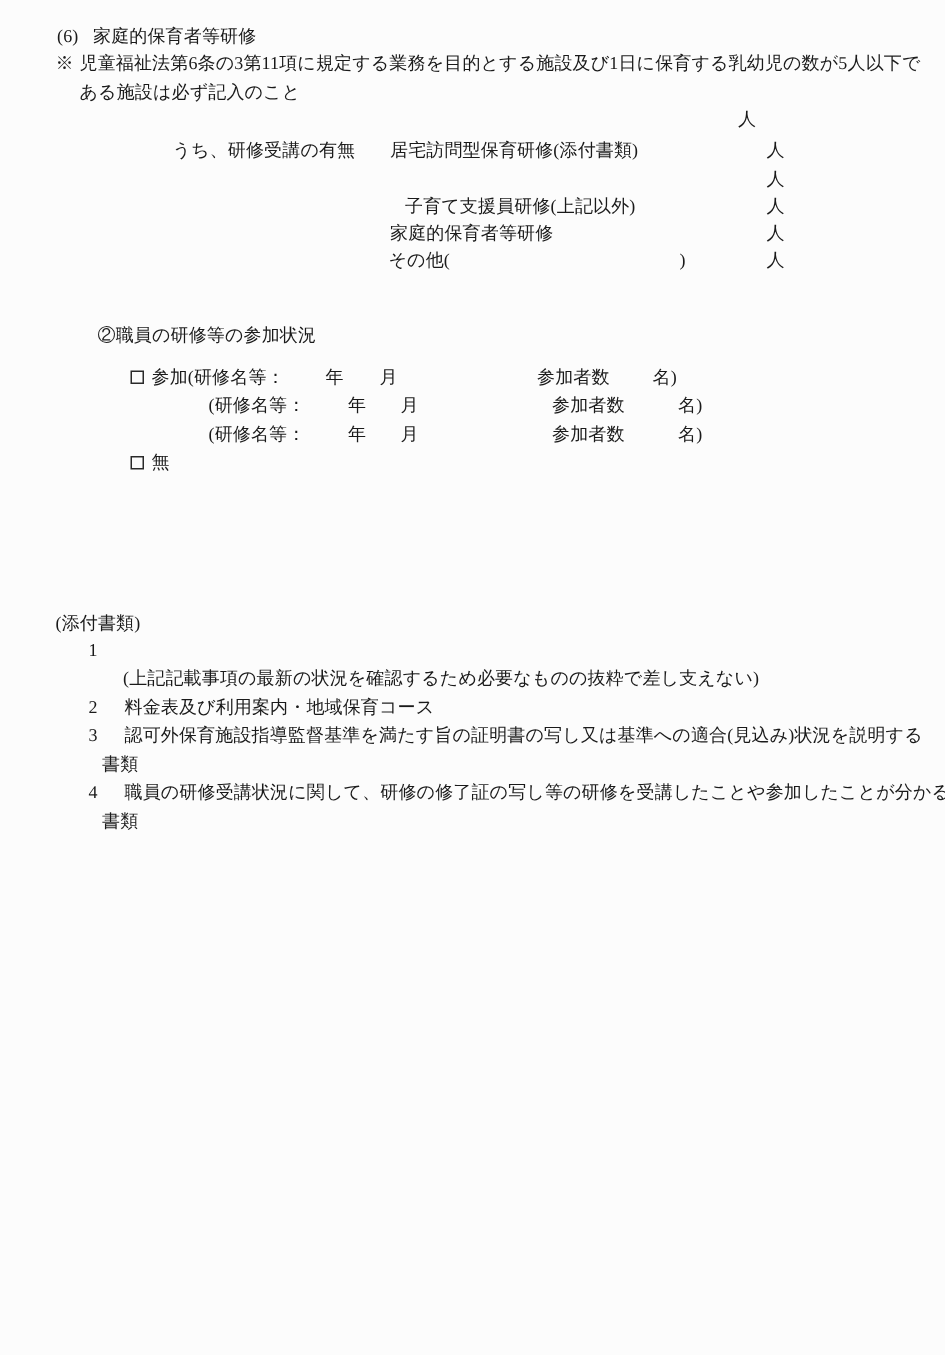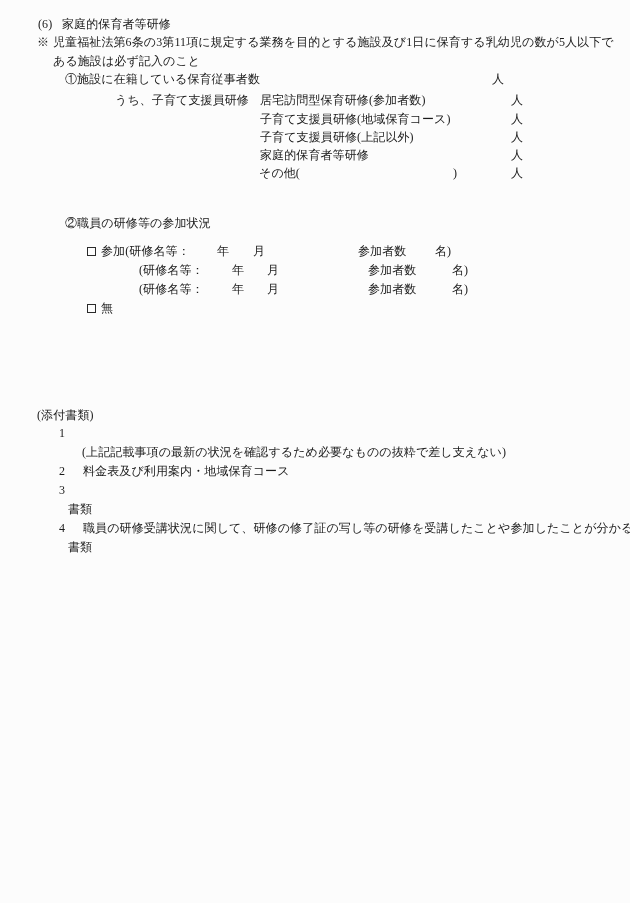--- a/index.html
+++ b/index.html
@@ -34,32 +34,30 @@
 
 <div class="page">
 
   <span class="t" style="left:38px; top:17px">(6)</span>
   <span class="t" style="left:62px; top:17px">家庭的保育者等研修</span>
 
   <span class="t" style="left:37px; top:35px">※</span>
   <span class="t" style="left:53px; top:35px">児童福祉法第6条の3第11項に規定する業務を目的とする施設及び1日に保育する乳幼児の数が5人以下で</span>
   <span class="t" style="left:53px; top:54px">ある施設は必ず記入のこと</span>
 
-  <span class="t" style="left:65px; top:72px">①施設に在籍している保育従事者数</span>
   <span class="t" style="left:492px; top:72px">人</span>
 
-  <span class="t" style="left:115px; top:93px">うち、子育て支援員研修</span>
+  <span class="t" style="left:115px; top:93px">うち、研修受講の有無</span>
 
-  <span class="t" style="left:260px; top:93px">居宅訪問型保育研修(参加者数)</span>
+  <span class="t" style="left:260px; top:93px">居宅訪問型保育研修(添付書類)</span>
   <span class="t" style="left:511px; top:93px">人</span>
 
-  <span class="t" style="left:260px; top:112px">子育て支援員研修(地域保育コース)</span>
   <span class="t" style="left:511px; top:112px">人</span>
 
-  <span class="t" style="left:260px; top:130px">子育て支援員研修(上記以外)</span>
+  <span class="t" style="left:270px; top:130px">子育て支援員研修(上記以外)</span>
   <span class="t" style="left:511px; top:130px">人</span>
 
   <span class="t" style="left:260px; top:148px">家庭的保育者等研修</span>
   <span class="t" style="left:511px; top:148px">人</span>
 
   <span class="t" style="left:259px; top:166px">その他(</span>
   <span class="t" style="left:453px; top:166px">)</span>
   <span class="t" style="left:511px; top:166px">人</span>
 
   <span class="t" style="left:65px; top:216px">②職員の研修等の参加状況</span>
@@ -88,19 +86,20 @@
 
   <span class="t" style="left:37px; top:408px">(添付書類)</span>
 
   <span class="t" style="left:59px; top:426px">1</span>
   <span class="t" style="left:82px; top:445px">(上記記載事項の最新の状況を確認するため必要なものの抜粋で差し支えない)</span>
 
   <span class="t" style="left:59px; top:464px">2</span>
   <span class="t" style="left:83px; top:464px">料金表及び利用案内・地域保育コース</span>
 
   <span class="t" style="left:59px; top:483px">3</span>
+  <span class="t" style="left:83px; top:483px">認可外保育施設指導監督基準を満たす旨の証明書の写し又は基準への適合(見込み)状況を説明する</span>
   <span class="t" style="left:68px; top:502px">書類</span>
 
   <span class="t" style="left:59px; top:521px">4</span>
   <span class="t" style="left:83px; top:521px">職員の研修受講状況に関して、研修の修了証の写し等の研修を受講したことや参加したことが分かる</span>
   <span class="t" style="left:68px; top:540px">書類</span>
 
 </div>
 
 </body></html>

